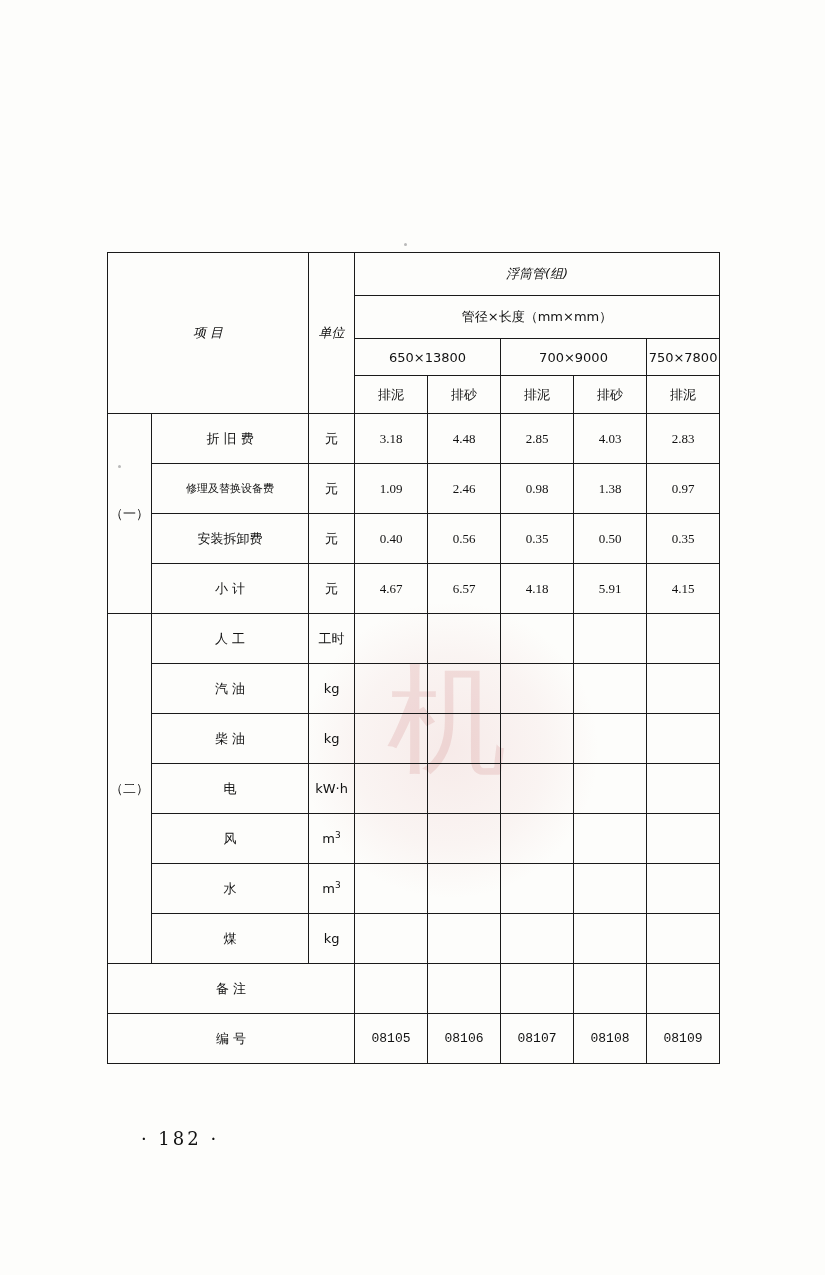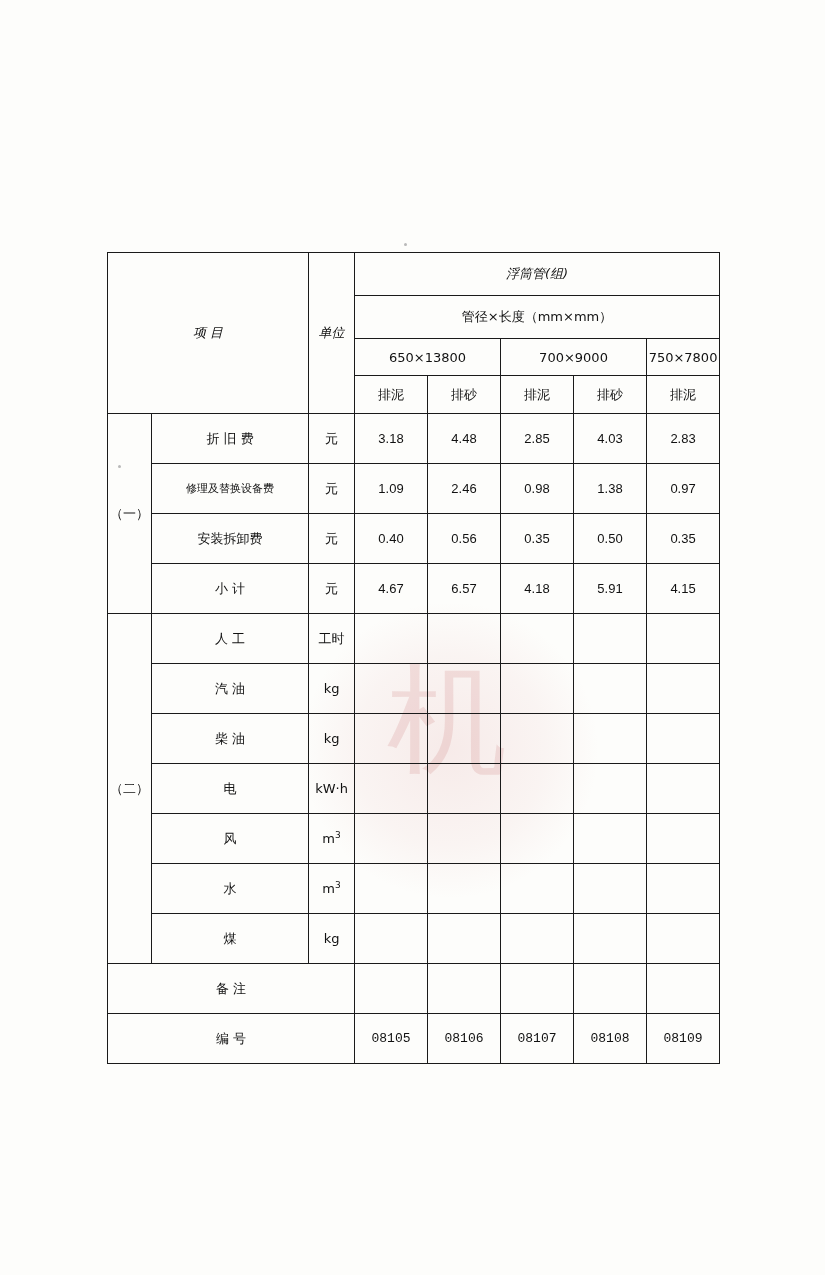--- a/index.html
+++ b/index.html
@@ -76,21 +76,21 @@
   .col-unit  { width: 46px; }
   .col-val   { width: 73px; }
 
   .hdr-group { font-size: 14px; height: 42px; font-style: italic; }
   .hdr-sub   { font-size: 14px; height: 42px; }
   .hdr-size  { font-size: 13px; height: 36px; }
   .hdr-type  { font-size: 14px; height: 37px; margin-left: 46px; }
 
   .cell-item { font-size: 14px; height: 49px; }
   .cell-unit { font-size: 13px; height: 49px; }
-  .cell-num  { font-size: 14px; height: 49px; font-family: Liberation Sans, sans-serif; }
+  .cell-num  { font-size: 14px; height: 49px; font-family: Liberation Serif, serif; }
   .cell-code { font-size: 13px; height: 48px; font-family: Liberation Mono, monospace; }
 
   .sec-label { font-size: 15px; }
   .spaced1 { letter-spacing: 10px; text-indent: 10px; }
   .sup { font-size: 9px; vertical-align: super; }
   .unit-sm { font-size: 12px; }
   .unit-xs { font-size: 11px; }
 
   .page-num {
     position: absolute;
@@ -266,13 +266,14 @@
         <td class="cell-item" colspan="3">编      号</td>
         <td class="cell-code">08105</td>
         <td class="cell-code">08106</td>
         <td class="cell-code">08107</td>
         <td class="cell-code">08108</td>
         <td class="cell-code">08109</td>
       </tr>
     </tbody>
   </table>
 
+  <div class="page-num">· 182 ·</div>
 </div>
 
 </body></html>

